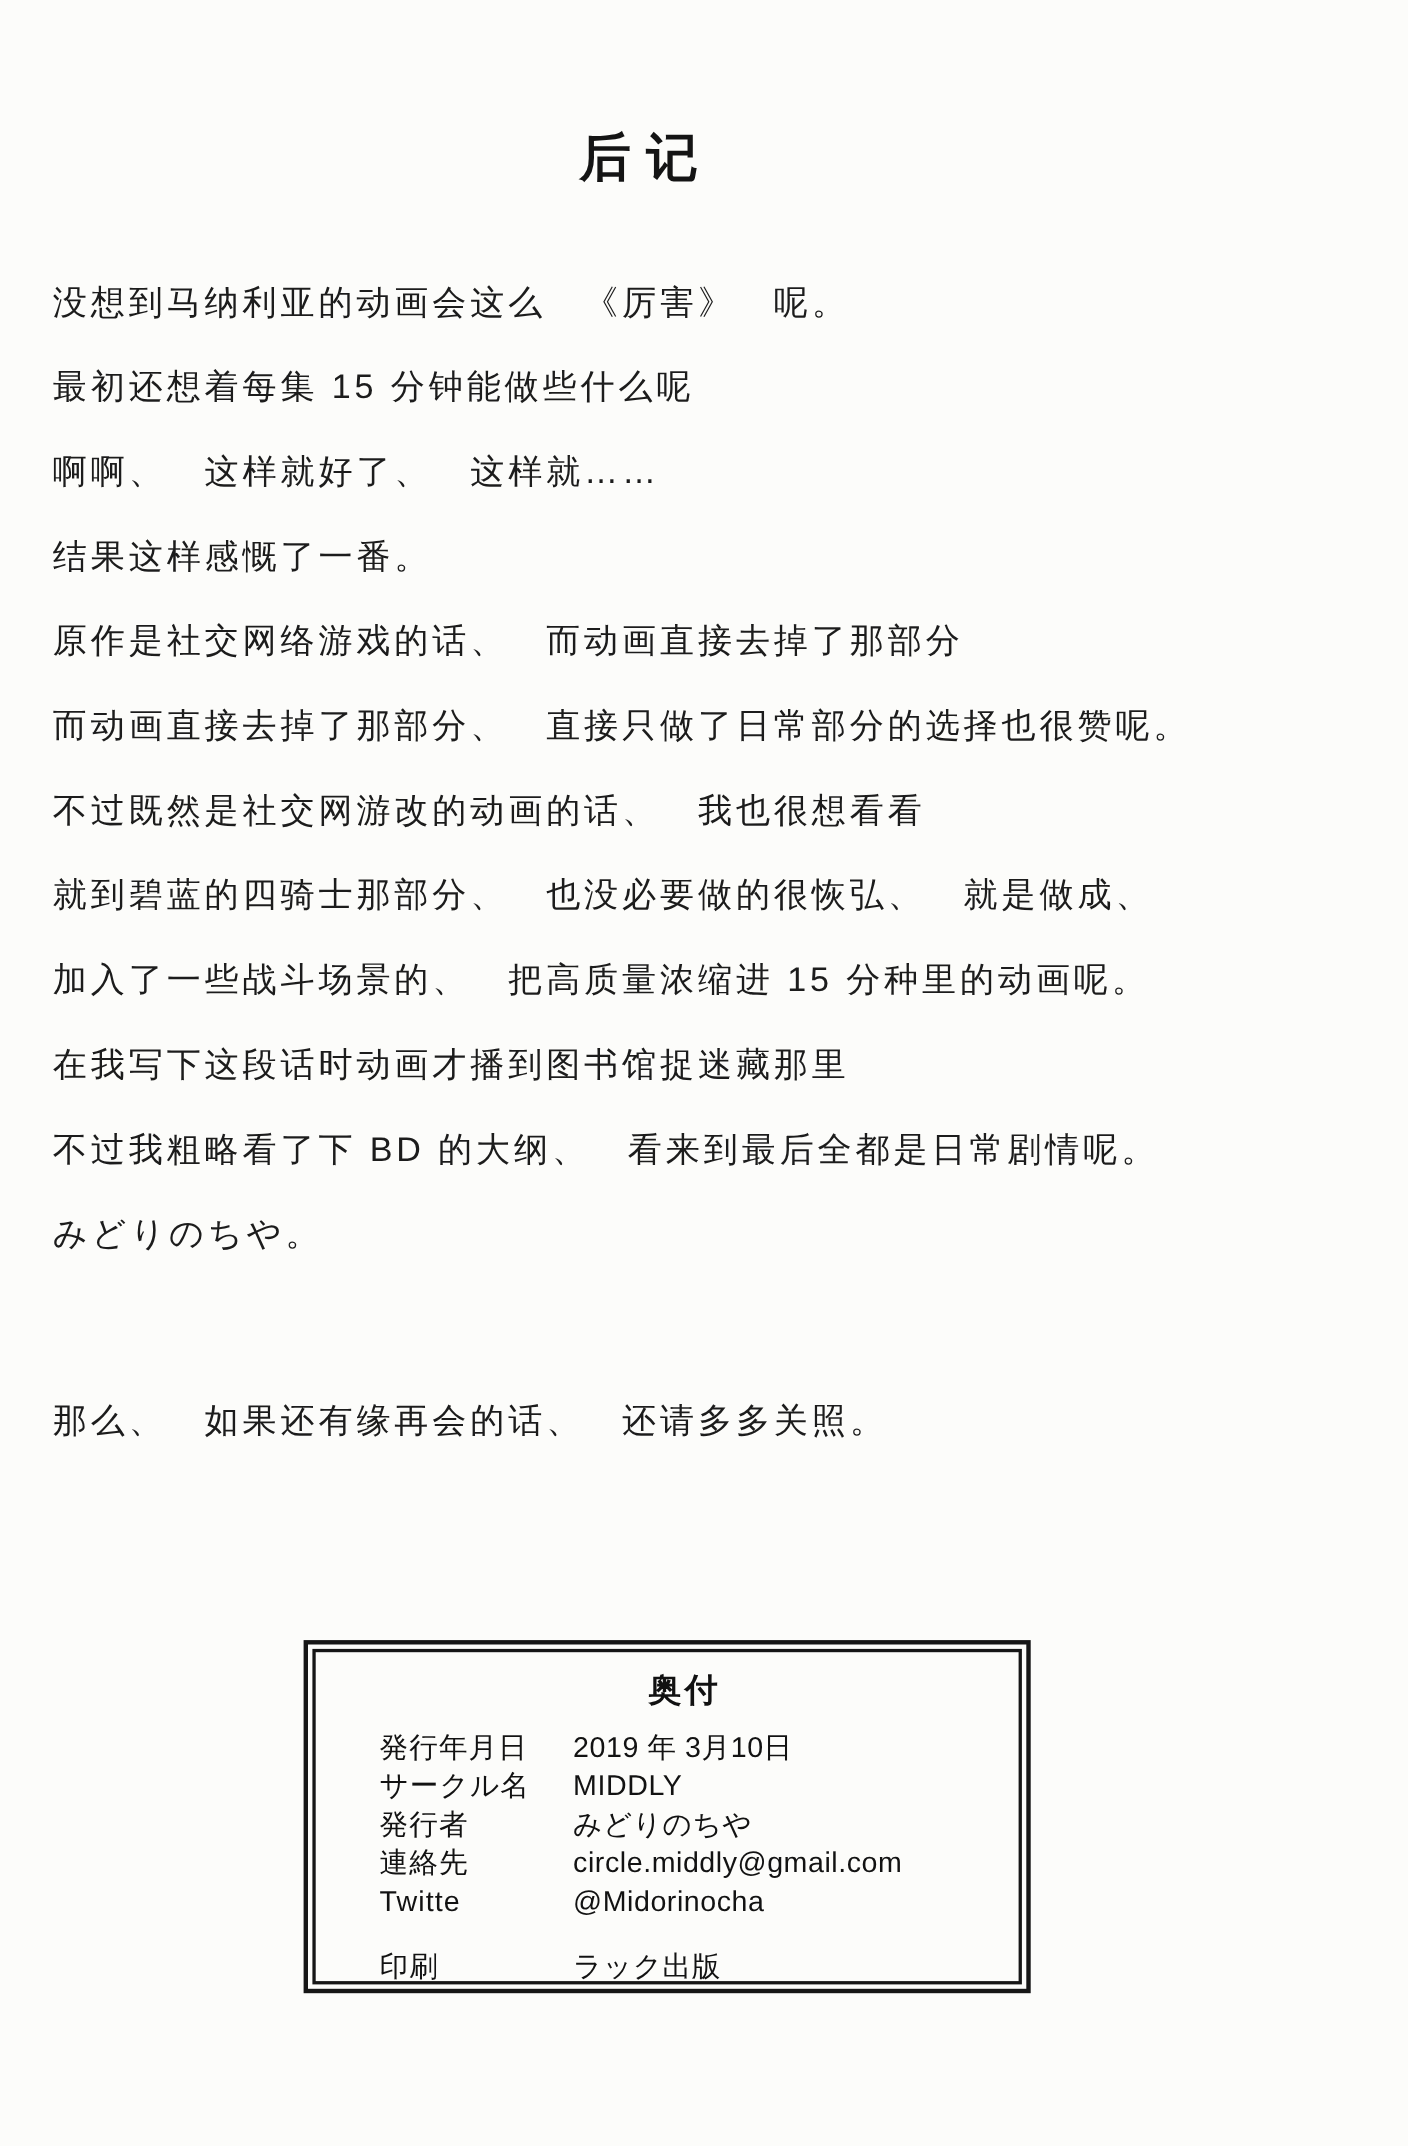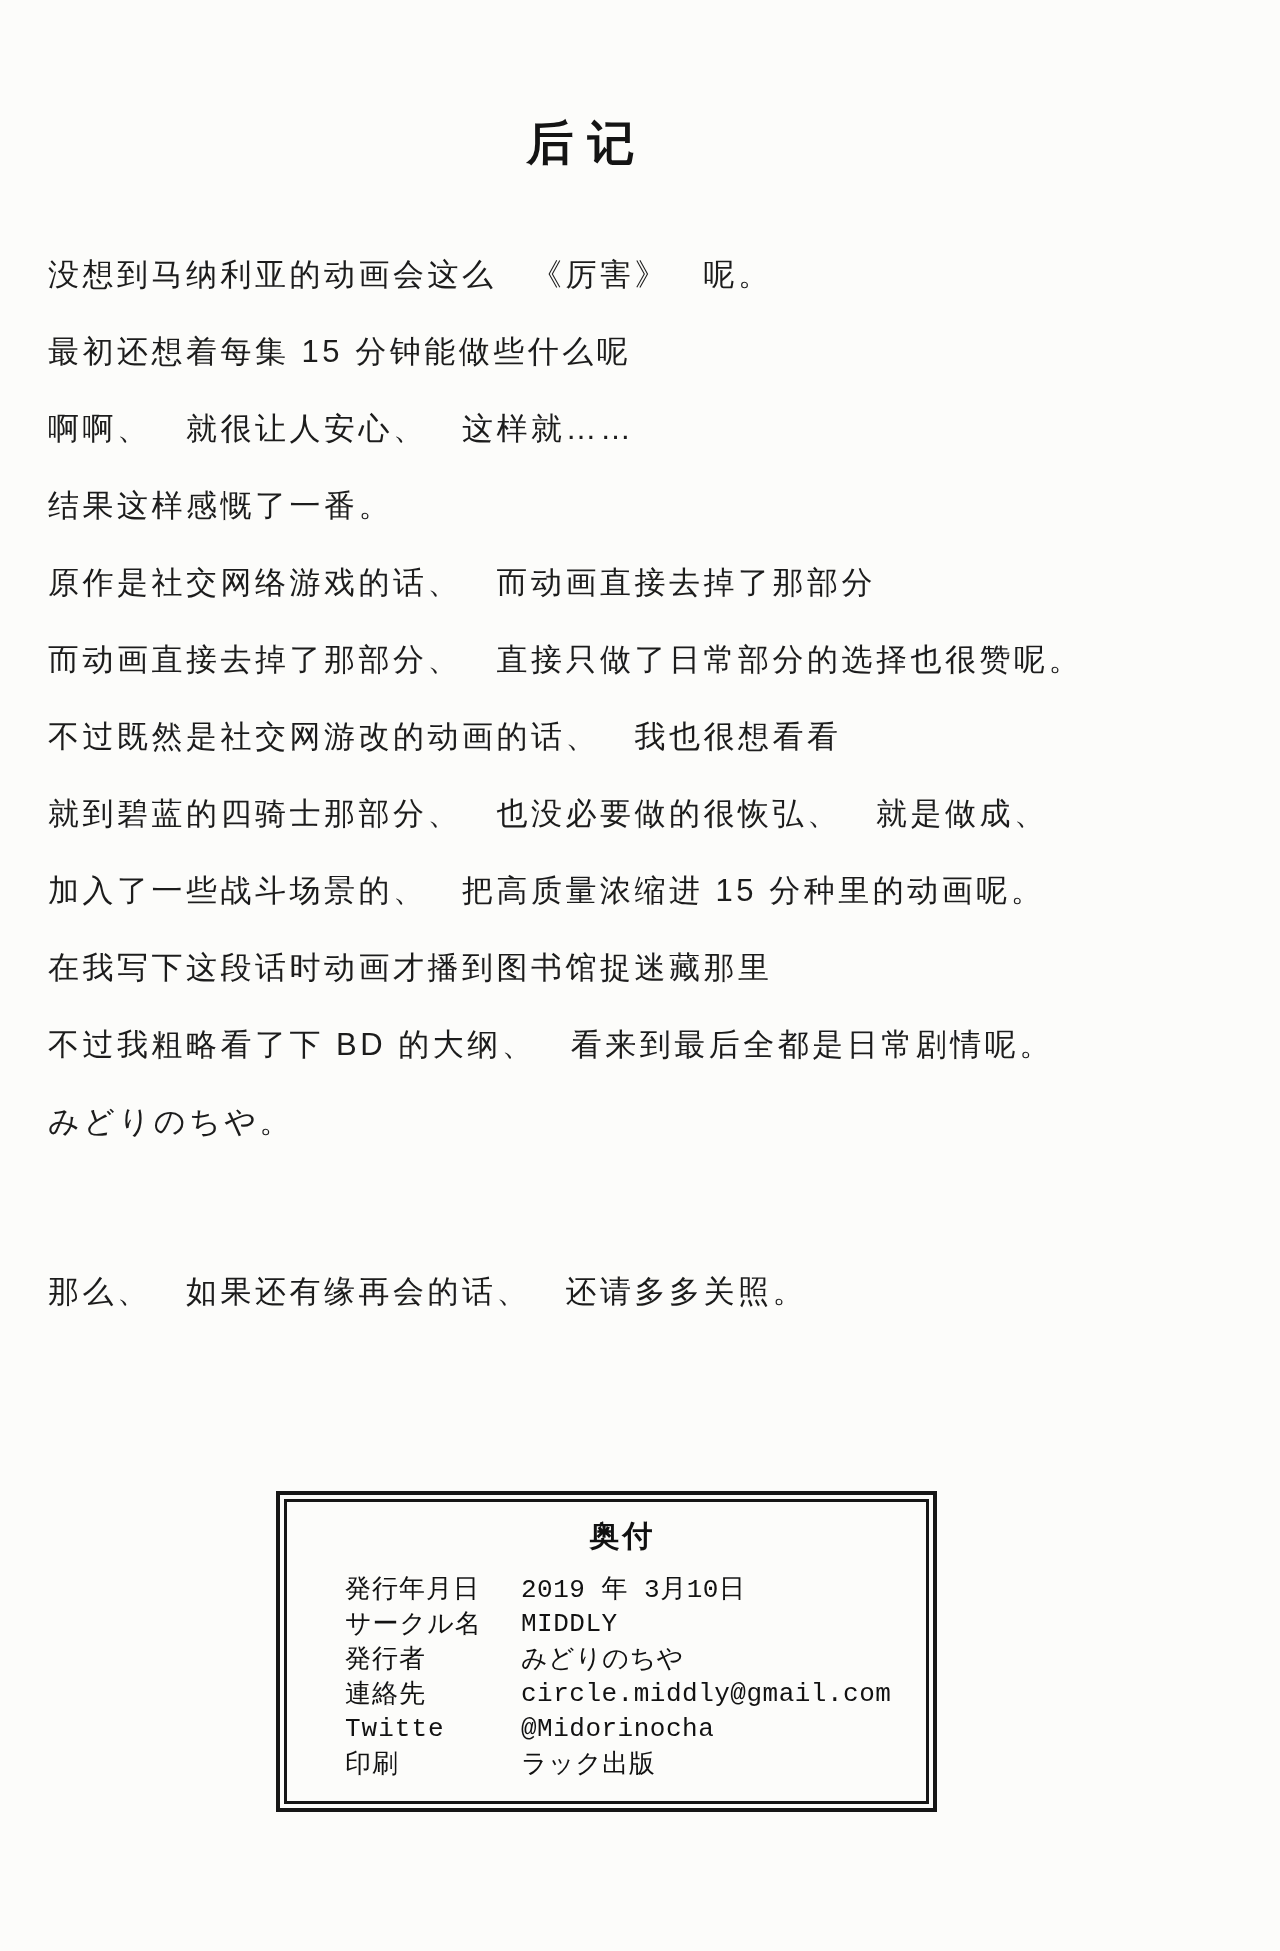--- a/index.html
+++ b/index.html
@@ -66,42 +66,41 @@
     color: #111;
     padding-left: 32px;
   }
   .colophon-rows { margin-top: 14px; }
   .colophon-row {
     display: flex;
     align-items: center;
     height: 35px;
     font-size: 26px;
     color: #121212;
-    font-family: Liberation Mono, monospace;
   }
   .colophon-row .label {
     margin-left: 58px;
     width: 176px;
     letter-spacing: 1px;
     flex: none;
   }
   .colophon-row .value { letter-spacing: 0.5px; }
-  .colophon-row.print-row { }
+  .colophon-row.print-row { margin-top: 24px; }
 </style>
 </head>
 <body>
 
 <div class="page">
 
   <div class="afterword-title">后记</div>
 
   <div class="body-text">
     <div class="body-line">没想到马纳利亚的动画会这么　《厉害》　呢。</div>
     <div class="body-line">最初还想着每集 15 分钟能做些什么呢</div>
-    <div class="body-line">啊啊、　就很让人安心、　这样就……</div>
+    <div class="body-line">啊啊、　这样就好了、　这样就……</div>
     <div class="body-line">结果这样感慨了一番。</div>
     <div class="body-line">原作是社交网络游戏的话、　而动画直接去掉了那部分</div>
     <div class="body-line">而动画直接去掉了那部分、　直接只做了日常部分的选择也很赞呢。</div>
     <div class="body-line">不过既然是社交网游改的动画的话、　我也很想看看</div>
     <div class="body-line">就到碧蓝的四骑士那部分、　也没必要做的很恢弘、　就是做成、</div>
     <div class="body-line">加入了一些战斗场景的、　把高质量浓缩进 15 分种里的动画呢。</div>
     <div class="body-line">在我写下这段话时动画才播到图书馆捉迷藏那里</div>
     <div class="body-line">不过我粗略看了下 BD 的大纲、　看来到最后全都是日常剧情呢。</div>
     <div class="body-line">みどりのちや。</div>
     <div class="body-line closing">那么、　如果还有缘再会的话、　还请多多关照。</div>

